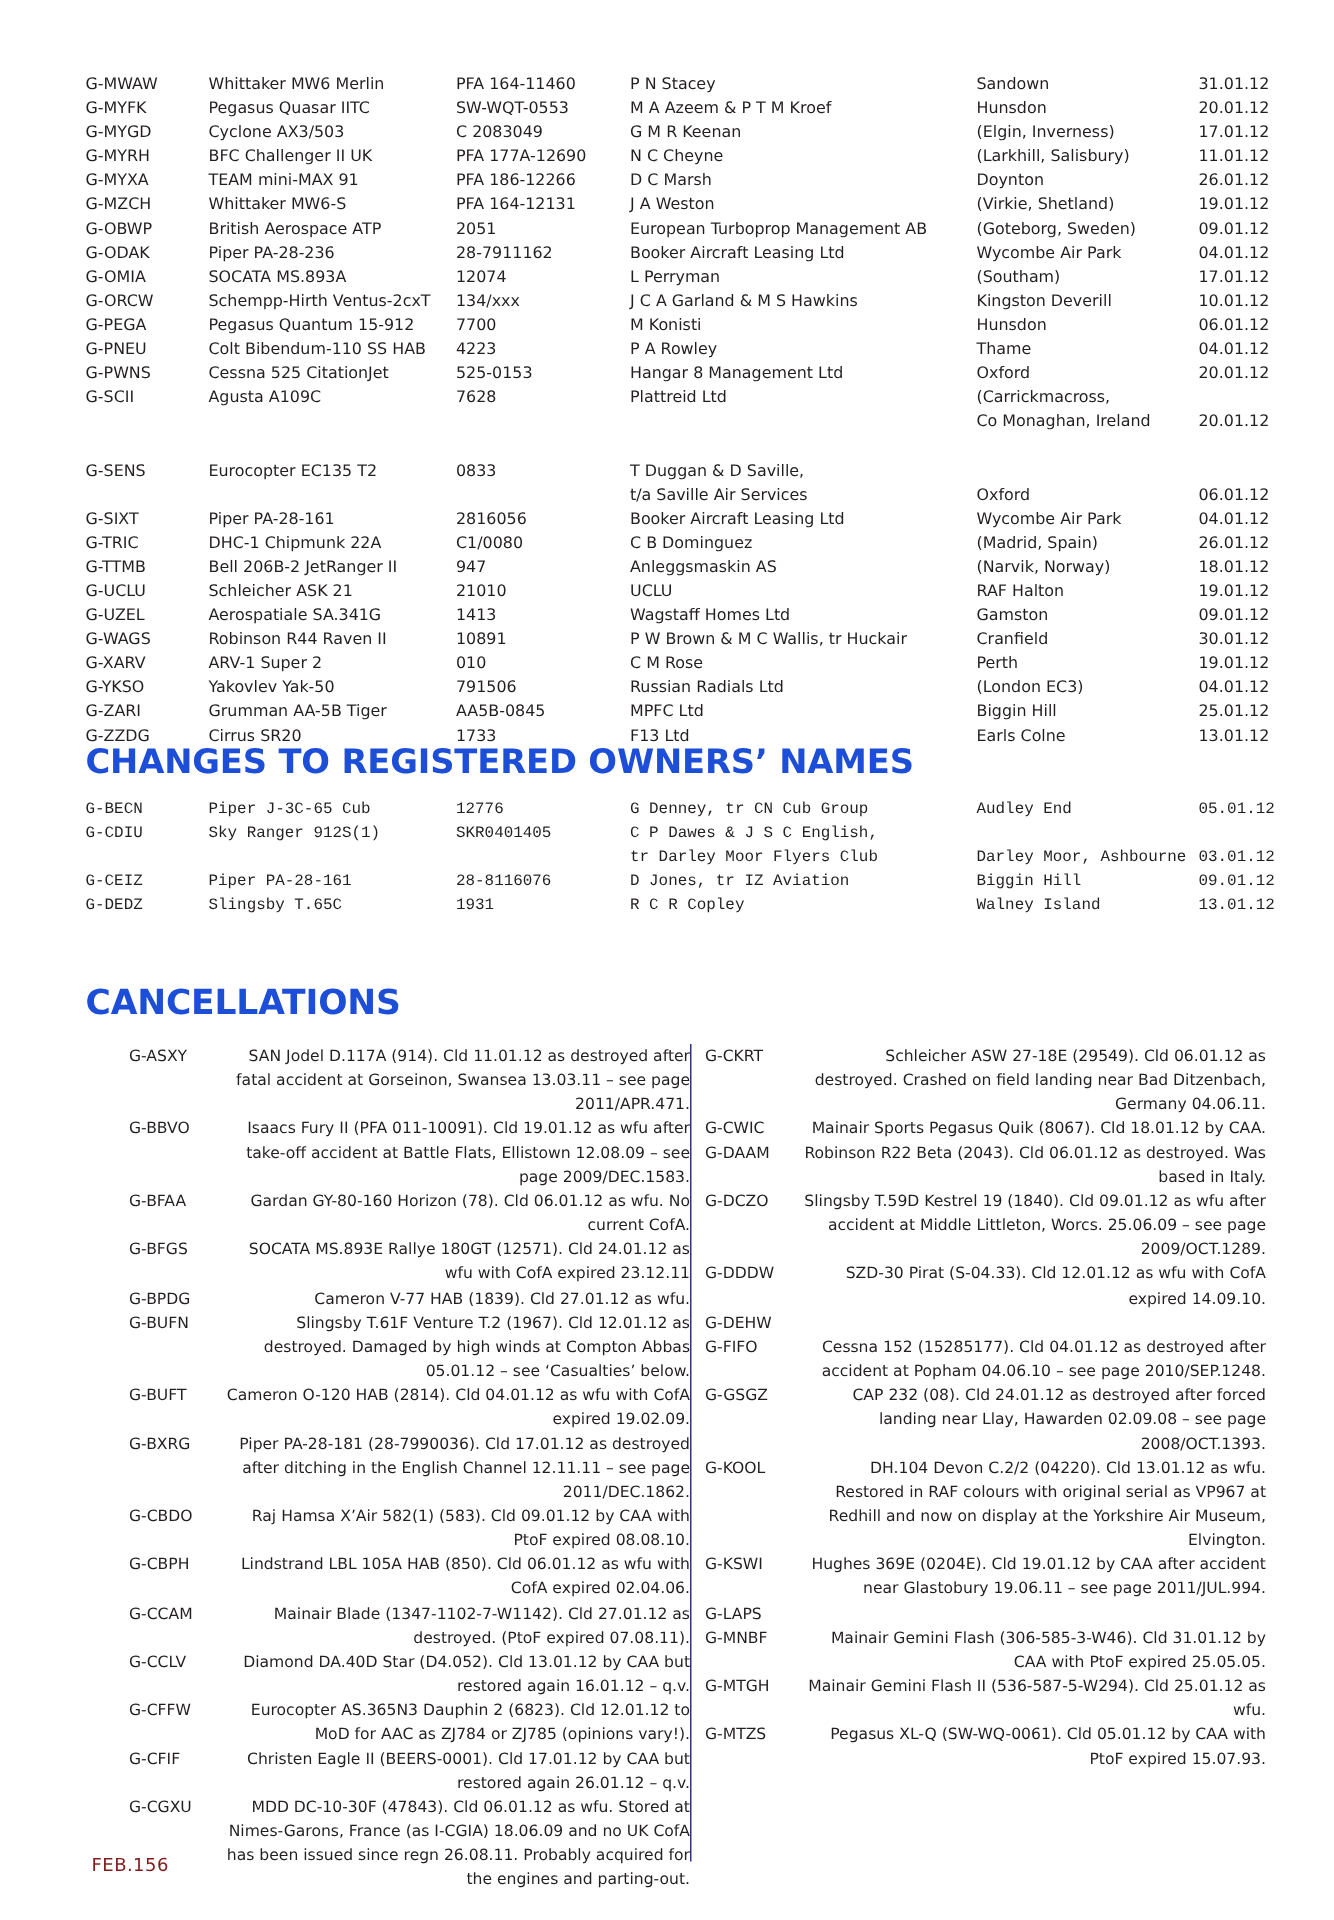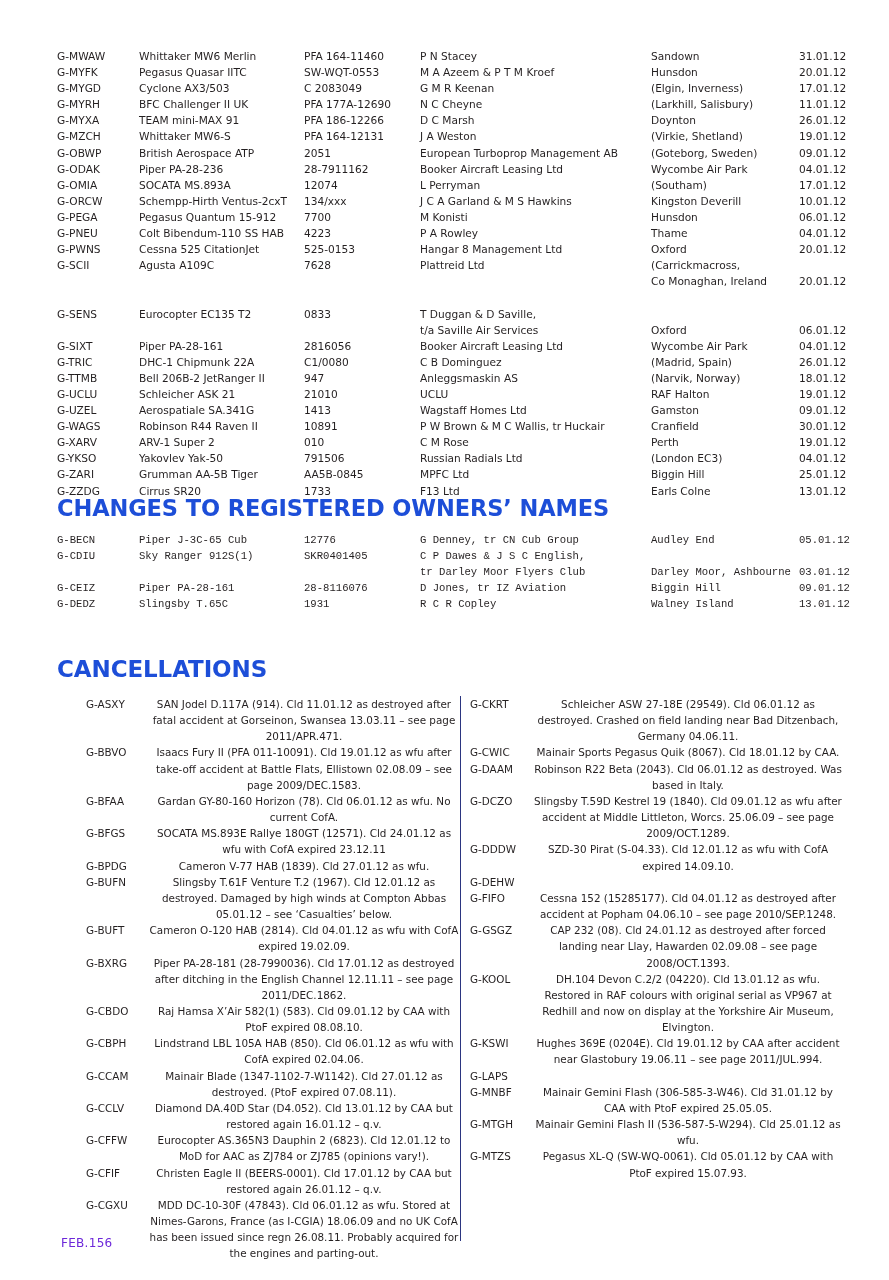--- a/index.html
+++ b/index.html
@@ -93,30 +93,30 @@
     display: flex;
     align-items: flex-start;
     width: 100%;
   }
   .cancel-entry .cx-reg {
     flex: 0 0 62px;
     width: 62px;
   }
   .cancel-entry .cx-text {
     flex: 1 1 auto;
-    text-align: center;
+    text-align: right;
   }
 
   
   #footer-page {
     position: absolute;
     left: 61px;
     top: 1236px;
     font-size: 12px;
-    color: #6d28d9;
+    color: #7f1d1d;
     letter-spacing: 0.3px;
   }
 </style>
 </head>
 <body>
 
 <div class="page">
 
   <div class="reg-table" id="registrations-table" style="top:48px;">
       <div class="reg-row">
@@ -387,21 +387,21 @@
 
   <div class="cancel-block">
     <div class="cancel-divider"></div>
     <div class="cancel-col" id="cancel-col-left">
         <div class="cancel-entry">
           <div class="cx-reg">G-ASXY</div>
           <div class="cx-text">SAN Jodel D.117A (914).   Cld 11.01.12 as destroyed after fatal accident at Gorseinon, Swansea 13.03.11 – see page 2011/APR.471.</div>
         </div>
         <div class="cancel-entry">
           <div class="cx-reg">G-BBVO</div>
-          <div class="cx-text">Isaacs Fury II (PFA 011-10091).   Cld 19.01.12 as wfu after take-off accident at Battle Flats, Ellistown 02.08.09 – see page 2009/DEC.1583.</div>
+          <div class="cx-text">Isaacs Fury II (PFA 011-10091).   Cld 19.01.12 as wfu after take-off accident at Battle Flats, Ellistown 12.08.09 – see page 2009/DEC.1583.</div>
         </div>
         <div class="cancel-entry">
           <div class="cx-reg">G-BFAA</div>
           <div class="cx-text">Gardan GY-80-160 Horizon (78).   Cld 06.01.12 as wfu. No current CofA.</div>
         </div>
         <div class="cancel-entry">
           <div class="cx-reg">G-BFGS</div>
           <div class="cx-text">SOCATA MS.893E Rallye 180GT (12571).   Cld 24.01.12 as wfu with CofA expired 23.12.11</div>
         </div>
         <div class="cancel-entry">

